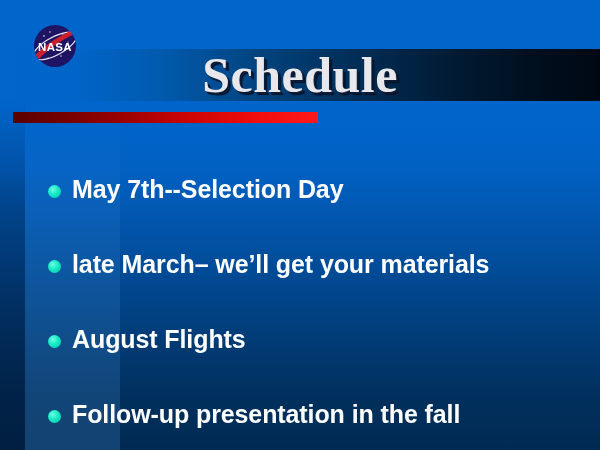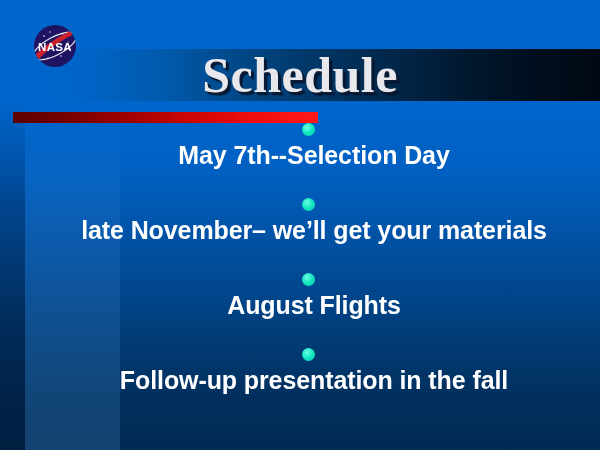--- a/index.html
+++ b/index.html
@@ -122,23 +122,22 @@
   
   .bullets {
     position: absolute;
     left: 48px;
     top: 128px;
     right: 20px;
     z-index: 6;
   }
   .bullet-row {
     display: flex;
-    align-items: center;
+    align-items: flex-end;
     height: 75px;
-    flex-direction: column;
   }
   .bullet-dot {
     flex: 0 0 auto;
     width: 13px;
     height: 13px;
     border-radius: 50%;
     background: radial-gradient(circle at 38% 34%, #6dffe4 0%, #15e8c2 45%, #00cfae 100%);
     margin-right: 11px;
     position: relative;
     top: -5px;
@@ -196,21 +195,21 @@
 
   <div class="bullets">
 
     <div class="bullet-row">
       <span class="bullet-dot"></span>
       <span class="bullet-text">May 7th--Selection Day</span>
     </div>
 
     <div class="bullet-row">
       <span class="bullet-dot"></span>
-      <span class="bullet-text">late November– we’ll get your materials</span>
+      <span class="bullet-text">late March– we’ll get your materials</span>
     </div>
 
     <div class="bullet-row">
       <span class="bullet-dot"></span>
       <span class="bullet-text">August Flights</span>
     </div>
 
     <div class="bullet-row">
       <span class="bullet-dot"></span>
       <span class="bullet-text">Follow-up presentation in the fall</span>

